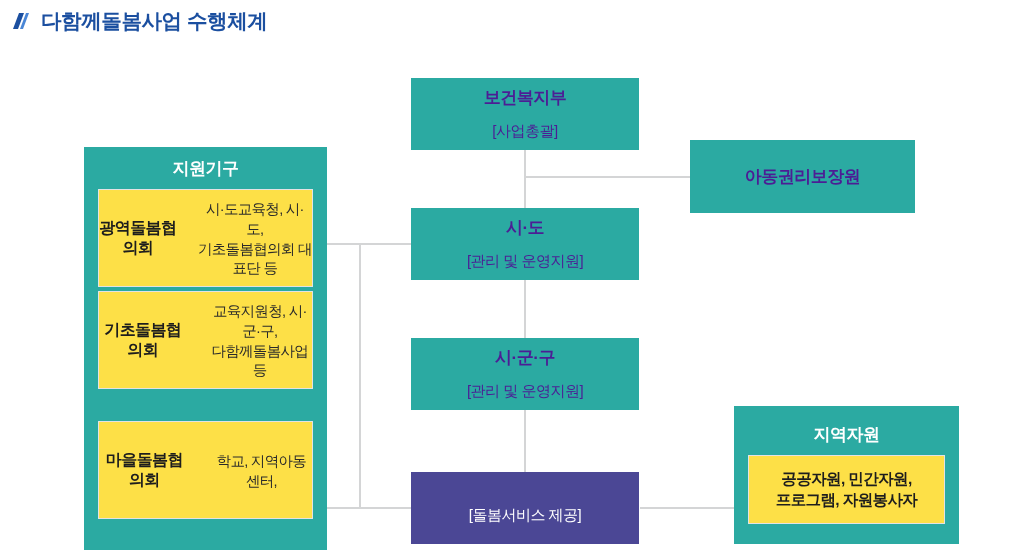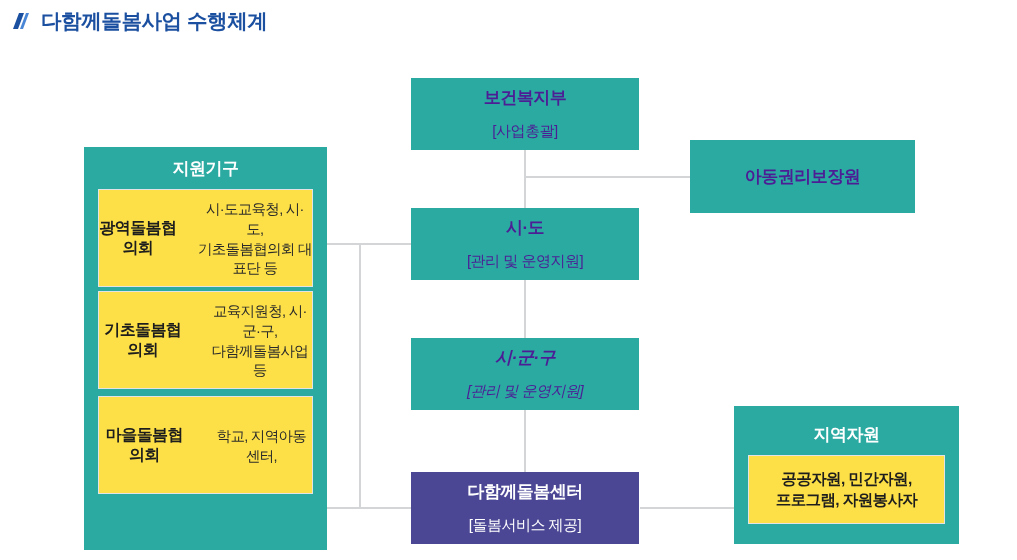--- a/index.html
+++ b/index.html
@@ -174,45 +174,44 @@
     </div>
 
     <div class="card" style="width:215px; height:98px; margin-top:4px;">
       <div class="card-title">기초돌봄협의회</div>
       <div class="card-sub">
         <span>교육지원청, 시·군·구,</span><br>
         <span>다함께돌봄사업 등</span>
       </div>
     </div>
 
-    <div class="card" style="width:215px; height:98px; margin-top:7px;">
+    <div class="card" style="width:215px; height:98px; margin-top:32px;">
       <div class="card-title">마을돌봄협의회</div>
       <div class="card-sub">
         <span>학교, 지역아동센터,</span><br>
       </div>
     </div>
   </div>
 
   <div class="box teal" style="left:411px; top:78px; width:228px; height:72px;">
     <div class="box-title">보건복지부</div>
     <div class="box-sub">[사업총괄]</div>
   </div>
 
   <div class="box teal" style="left:411px; top:208px; width:228px; height:72px;">
     <div class="box-title">시·도</div>
     <div class="box-sub">[관리 및 운영지원]</div>
   </div>
 
-  <div class="box teal" style="left:411px; top:338px; width:228px; height:72px;font-style:italic;">
+  <div class="box teal" style="left:411px; top:338px; width:228px; height:72px;">
     <div class="box-title">시·군·구</div>
     <div class="box-sub">[관리 및 운영지원]</div>
   </div>
 
   <div class="box purple" style="left:411px; top:472px; width:228px; height:72px;">
-    <div class="box-title">다함께돌봄센터</div>
     <div class="box-sub">[돌봄서비스 제공]</div>
   </div>
 
   <div class="box teal" style="left:690px; top:140px; width:225px; height:73px;">
     <div class="box-title">아동권리보장원</div>
   </div>
 
   <div class="panel" style="left:734px; top:406px; width:225px; height:138px; padding:20px 14px;">
     <div class="panel-heading">지역자원</div>
     <div class="card" style="width:197px; height:77px; margin-top:12px;">

